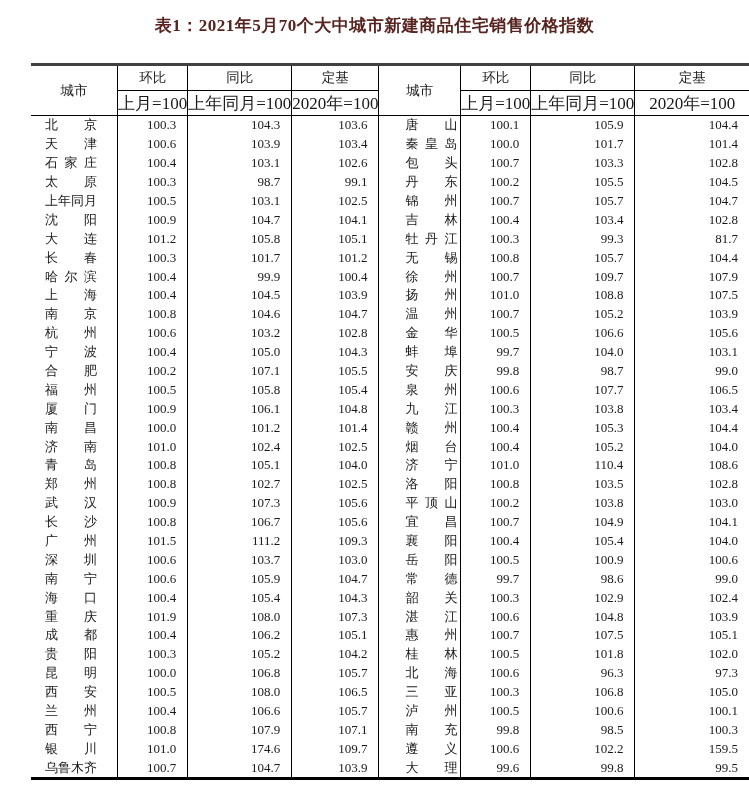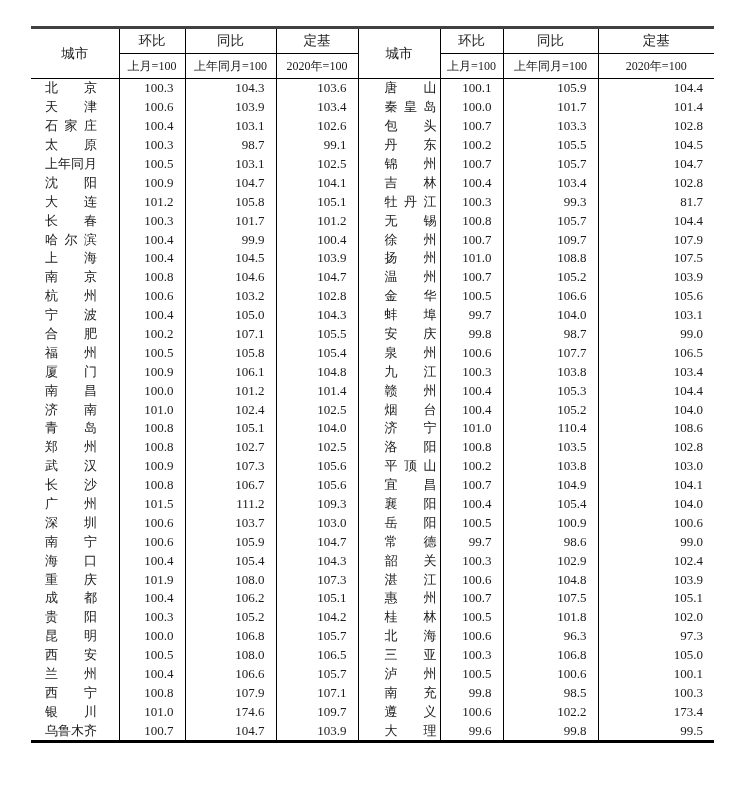--- a/index.html
+++ b/index.html
@@ -16,37 +16,38 @@
     border-collapse:collapse;table-layout:fixed;
     margin:26px 0 0 31px;
     border-top:3px solid #404040;border-bottom:3px solid #000;
   }
   th,td{padding:0;font-weight:normal;overflow:hidden;white-space:nowrap;}
   thead th{
     border-left:1px solid #000;border-bottom:1px solid #000;
     height:24px;font-size:13.5px;text-align:center;vertical-align:middle;
   }
   thead th.first-col{border-left:none;}
-  thead th.sub-h{font-size:12px;}
+  thead th.sub-h{font-size:17px;}
   tbody td{
     border-left:1px solid #000;height:18.9px;font-size:13px;vertical-align:middle;
   }
   tbody td.first-col{border-left:none;}
   td.val-cell{text-align:right;padding-right:11px;}
   .city-name{
     display:inline-block;width:52px;margin-left:14px;
     text-align:justify;text-align-last:justify;
   }
   .city-name-r{width:52px;margin-left:26px;}
 </style>
 </head>
 <body>
 
 <div class="page">
 
+  <div class="title">表1：2021年5月70个大中城市新建商品住宅销售价格指数</div>
 
   <table class="idx">
     <colgroup>
       <col style="width:88px">
         <col style="width:66px">
         <col style="width:91px">
         <col style="width:82px">
       <col style="width:82px">
         <col style="width:63px">
         <col style="width:95px">
@@ -404,21 +405,21 @@
           <td class="val-cell">100.3</td>
         </tr>
         <tr>
           <td class="city-cell first-col"><span class="city-name">银川</span></td>
           <td class="val-cell">101.0</td>
           <td class="val-cell">174.6</td>
           <td class="val-cell">109.7</td>
           <td class="city-cell"><span class="city-name city-name-r">遵义</span></td>
           <td class="val-cell">100.6</td>
           <td class="val-cell">102.2</td>
-          <td class="val-cell">173.4</td>
+          <td class="val-cell">159.5</td>
         </tr>
         <tr>
           <td class="city-cell first-col"><span class="city-name">乌鲁木齐</span></td>
           <td class="val-cell">100.7</td>
           <td class="val-cell">104.7</td>
           <td class="val-cell">103.9</td>
           <td class="city-cell"><span class="city-name city-name-r">大理</span></td>
           <td class="val-cell">99.6</td>
           <td class="val-cell">99.8</td>
           <td class="val-cell">99.5</td>

